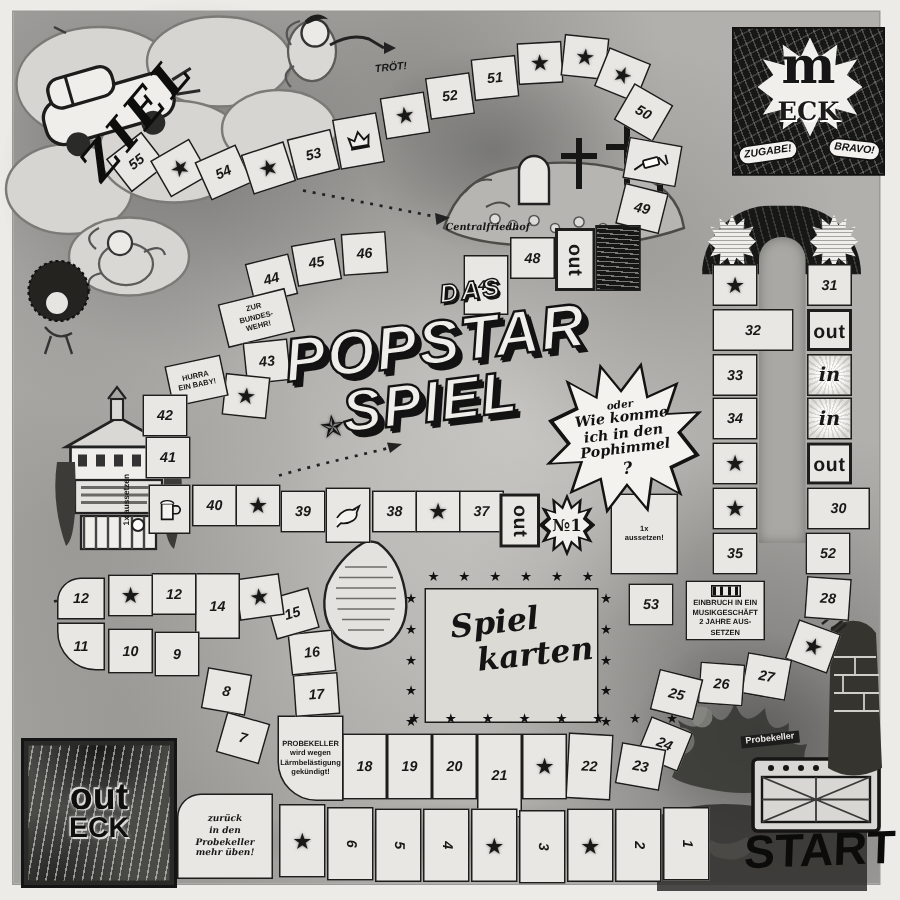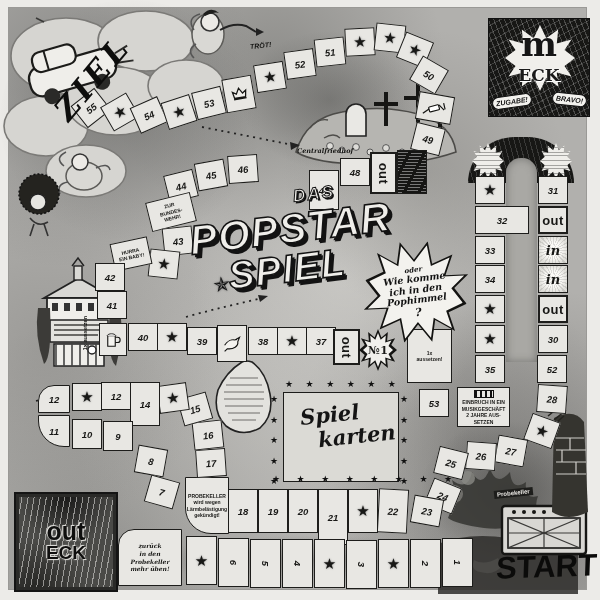--- a/index.html
+++ b/index.html
@@ -458,21 +458,21 @@
       </div>
       <div class="cell in" style="left: 538px; top: 236px; width: 30px; height: 28px;">
         <span>in</span>
       </div>
       <div class="cell in" style="left: 538px; top: 265px; width: 30px; height: 28px;">
         <span>in</span>
       </div>
       <div class="cell o" style="left: 538px; top: 295px; width: 30px; height: 28px;">
         <span>out</span>
       </div>
-      <div class="cell n" style="left: 538px; top: 325px; width: 30px; height: 28px;">
+      <div class="cell n" style="left: 538px; top: 325px; width: 42px; height: 28px;">
         <span>30</span>
       </div>
       <div class="cell n" style="left: 537px; top: 355px; width: 30px; height: 28px;">
         <span>52</span>
       </div>
       <div class="cell n" style="left: 537px; top: 385px; width: 30px; height: 28px; transform: rotate(4deg);">
         <span>28</span>
       </div>
       <div class="cell s" style="left: 527px; top: 417px; width: 30px; height: 28px; transform: rotate(20deg);">★</div>
       <div class="cell n" style="left: 496px; top: 437px; width: 30px; height: 28px; transform: rotate(10deg);">

